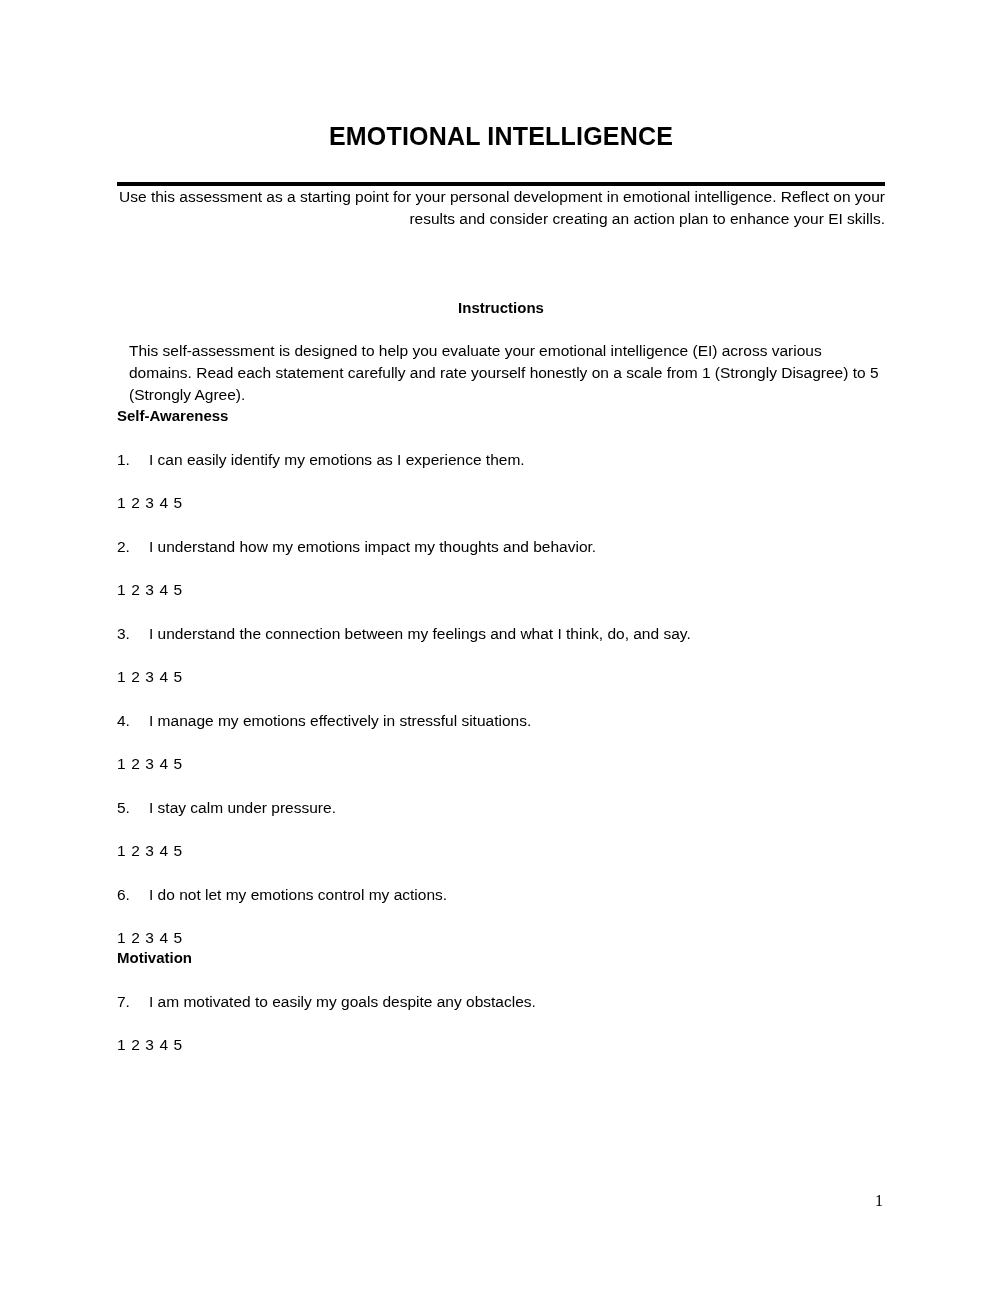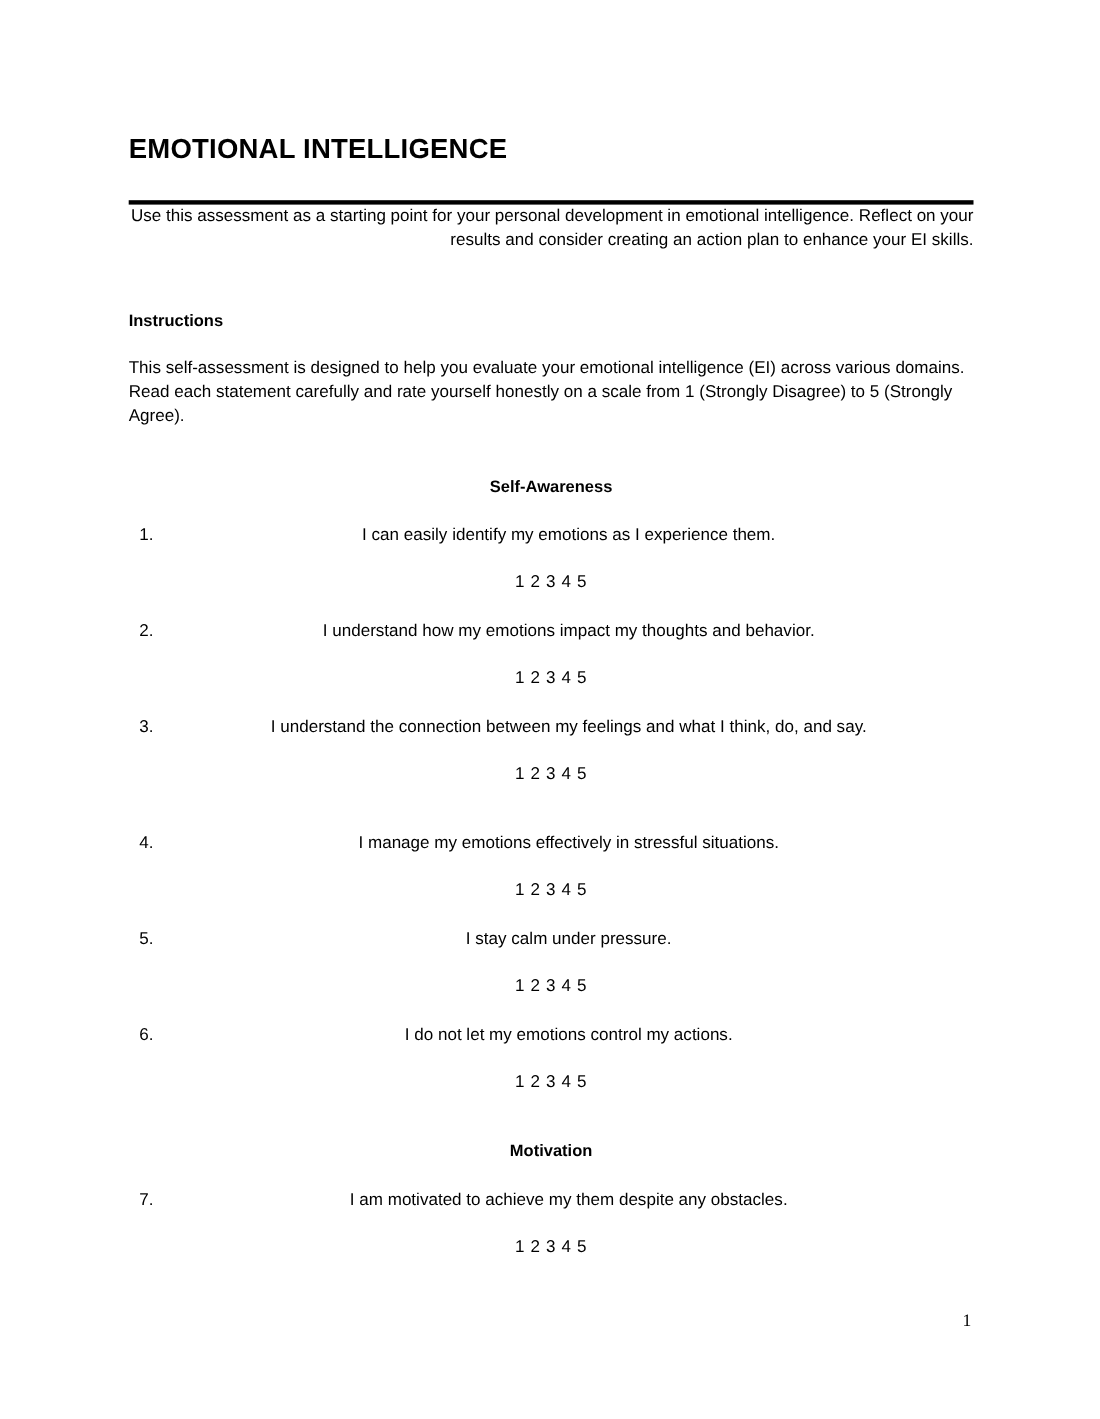--- a/index.html
+++ b/index.html
@@ -27,20 +27,21 @@
     left: 117px;
     top: 0;
     width: 768px;
   }
 
   
   .title-block {
     padding-top: 112px;
   }
   .doc-title {
+    text-align: center;
     font-size: 25px;
     font-weight: bold;
     line-height: 48px;
     letter-spacing: 0.2px;
     margin: 0;
     white-space: nowrap;
   }
   .title-rule {
     margin-top: 22px;
     height: 4px;
@@ -55,34 +56,34 @@
     line-height: 22px;
     text-align: right;
   }
   .section-heading {
     font-size: 15px;
     font-weight: bold;
     line-height: 20px;
     margin: 0;
   }
   .heading-instructions {
-    margin-top: 52px;
+    margin-top: 68px;
+    text-align: center;
   }
   .para {
     font-size: 15.5px;
     line-height: 22px;
     margin: 0;
   }
   .para-instructions {
     margin-top: 22px;
+    margin-left: 12px;
   }
 
   .group {
-    margin-top: 43px;
-    text-align: center;
   }
   .group .section-heading {
     margin-bottom: 0;
   }
 
   .qlist {
     list-style: none;
     margin: 0;
     padding: 0;
   }
@@ -188,21 +189,21 @@
               <div class="scale">1 2 3 4 5</div>
             </li>
           </ul>
         </div>
         <div class="group">
           <div class="section-heading">Motivation</div>
           <ul class="qlist">
             <li class="qitem">
               <div class="qline">
                 <span class="qnum">7.</span>
-                <span class="qtext">I am motivated to achieve my them despite any obstacles.</span>
+                <span class="qtext">I am motivated to easily my goals despite any obstacles.</span>
               </div>
               <div class="scale">1 2 3 4 5</div>
             </li>
           </ul>
         </div>
       </div>
 
   </div>
 
   <div class="page-number">1</div>

